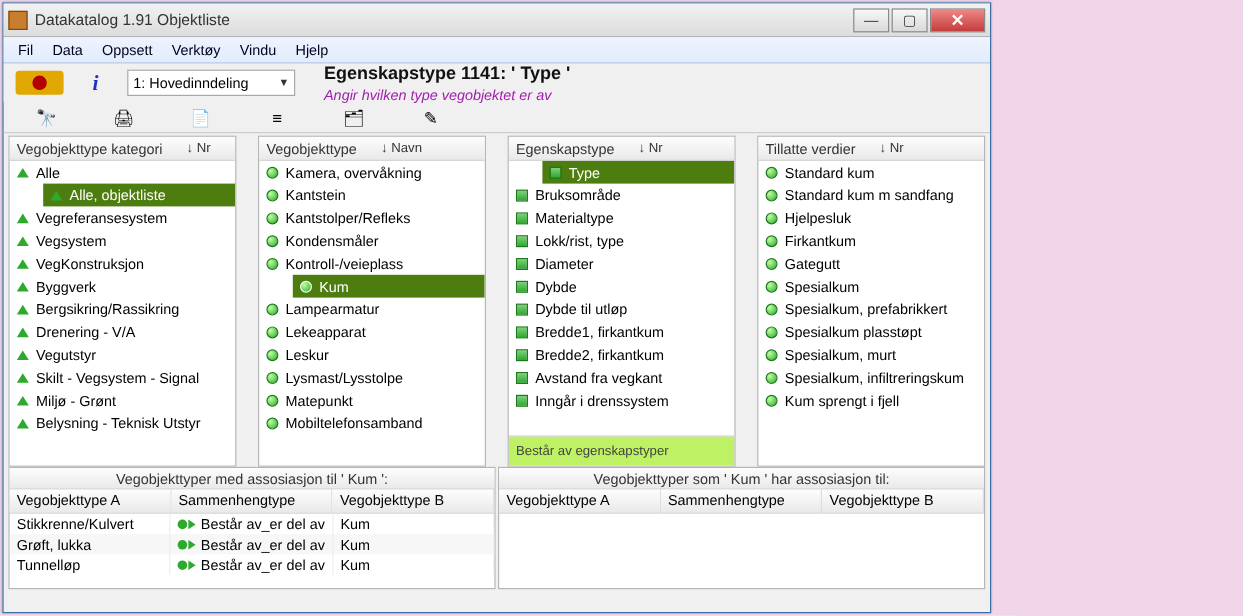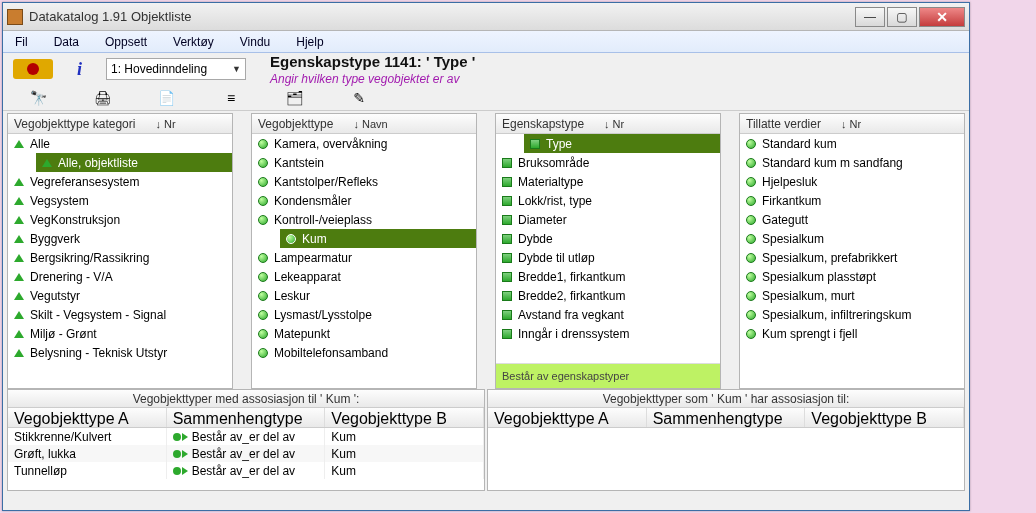--- a/index.html
+++ b/index.html
@@ -1,24 +1,24 @@
 <!DOCTYPE html>
 <html><head>
 <meta charset="utf-8">
 <style>
   * { box-sizing: border-box; margin: 0; padding: 0; font-family: "Segoe UI", Tahoma, sans-serif; font-size: 12px; }
   body { background: #f1d6ea; width: 1036px; height: 513px; overflow: hidden; }
-  .window { position: absolute; top: 2px; left: 2px; width: 968px; height: 509px; background: #f0f0f0; border: 1px solid #3b6ea5; box-shadow: 0 0 2px rgba(0,0,0,.3); }
+  .window { position: absolute; top: 2px; left: 2px; width: 824px; height: 509px; background: #f0f0f0; border: 1px solid #3b6ea5; box-shadow: 0 0 2px rgba(0,0,0,.3); }
   .titlebar { height: 28px; background: linear-gradient(#f2f2f2,#dcdcdc); border-bottom: 1px solid #b5b5b5; display: flex; align-items: center; padding: 0 4px; }
   .titlebar .icon { width: 16px; height: 16px; background: #c97d2f; border: 1px solid #7a4a18; margin-right: 6px; }
   .titlebar .title { font-size: 13px; color: #333; }
   .winbtns { margin-left: auto; display: flex; gap: 2px; }
   .winbtn { width: 30px; height: 20px; background: linear-gradient(#f7f7f7,#d9d9d9); border: 1px solid #898989; display: flex; align-items: center; justify-content: center; font-size: 12px; color: #333; }
   .winbtn.close { background: linear-gradient(#e88,#c43c3c); color: #fff; width: 46px; font-size: 14px; font-weight: bold; }
-  .menubar { height: 22px; background: linear-gradient(#eef4ff,#e2ecfb); border-bottom: 1px solid #a8c0e8; display: flex; align-items: center; padding: 0 4px; gap: 10px; }
+  .menubar { height: 22px; background: linear-gradient(#eef4ff,#e2ecfb); border-bottom: 1px solid #a8c0e8; display: flex; align-items: center; padding: 0 4px; gap: 0; }
   .menubar .menuitem { padding: 2px 8px; color: #002; }
   .toolbar { height: 32px; background: #f0f0f0; display: flex; align-items: center; padding: 0 10px; gap: 24px; }
   .logo { width: 40px; height: 20px; background: #e0a800; border-radius: 3px; position: relative; }
   .logo::after { content:""; position:absolute; left:14px; top:4px; width:12px; height:12px; background:#b30000; border-radius:50%; }
   .info-icon { font-family: Georgia, serif; font-style: italic; color: #2030c0; font-size: 18px; font-weight: bold; }
   .combo { width: 140px; height: 22px; border: 1px solid #a8a8a8; background: #fff; display: flex; align-items: center; padding: 0 4px; justify-content: space-between; }
   .combo .arrow { font-size: 9px; color: #333; }
   .headerinfo { }
   .headerinfo h1 { font-size: 15px; font-weight: bold; color: #111; }
   .headerinfo .sub { font-style: italic; font-size: 12px; color: #a21caf; margin-top: 2px; }
@@ -34,21 +34,21 @@
   .bullet-green { width: 10px; height: 10px; border-radius: 50%; background: radial-gradient(circle at 30% 30%, #bfff9f, #2da92d); border: 1px solid #1a7a1a; }
   .row.selected .bullet-green { border-color: #fff; }
   .bullet-up { width: 0; height: 0; border-left: 5px solid transparent; border-right: 5px solid transparent; border-bottom: 8px solid #2da92d; }
   .bullet-sq { width: 10px; height: 10px; background: linear-gradient(#7fd07f,#2da92d); border: 1px solid #1a7a1a; }
   .status-strip { height: 16px; background: #bef264; font-size: 11px; color: #444; padding: 12px 6px; display: flex; align-items: center; border-top: 1px solid #ddd; overflow: hidden; }
   .bottom { display: flex; height: 102px; padding: 0 4px; }
   .bottom-half { flex: 1; border: 1px solid #b5b5b5; background: #fff; display: flex; flex-direction: column; }
   .bottom-half + .bottom-half { margin-left: 2px; }
   .bottom-title { height: 18px; background: linear-gradient(#fdfdfd,#e9e9e9); border-bottom: 1px solid #ccc; text-align: center; font-size: 12px; color: #333; line-height: 18px; }
   .bottom-cols { height: 20px; display: flex; border-bottom: 1px solid #ccc; }
-  .bottom-cols .col { flex: 1; background: linear-gradient(#fdfdfd,#e9e9e9); border-right: 1px solid #ddd; padding: 2px 6px; font-size: 16px; }
+  .bottom-cols .col { flex: 1; background: linear-gradient(#fdfdfd,#e9e9e9); border-right: 1px solid #ddd; padding: 2px 6px; font-size: 12px; }
   .bottom-body { flex: 1; overflow: auto; }
   .trow { display: flex; height: 17px; }
   .trow .cell { flex: 1; padding: 0 6px; display: flex; align-items: center; gap: 4px; border-right: 1px solid #eee; font-size: 12px; white-space: nowrap; }
   .trow:nth-child(even) { background: #f7f7f7; }
   .arrow-rel { display: inline-flex; align-items: center; }
   .arrow-rel::before { content:""; width:8px; height:8px; border-radius:50%; background:#2da92d; margin-right:1px; }
   .arrow-rel::after { content:""; width:0; height:0; border-top:4px solid transparent; border-bottom:4px solid transparent; border-left:6px solid #2da92d; }
   ::-webkit-scrollbar { width: 15px; height: 15px; }
   ::-webkit-scrollbar-track { background: #eee; }
   ::-webkit-scrollbar-thumb { background: #c1c1c1; border: 1px solid #a0a0a0; }

